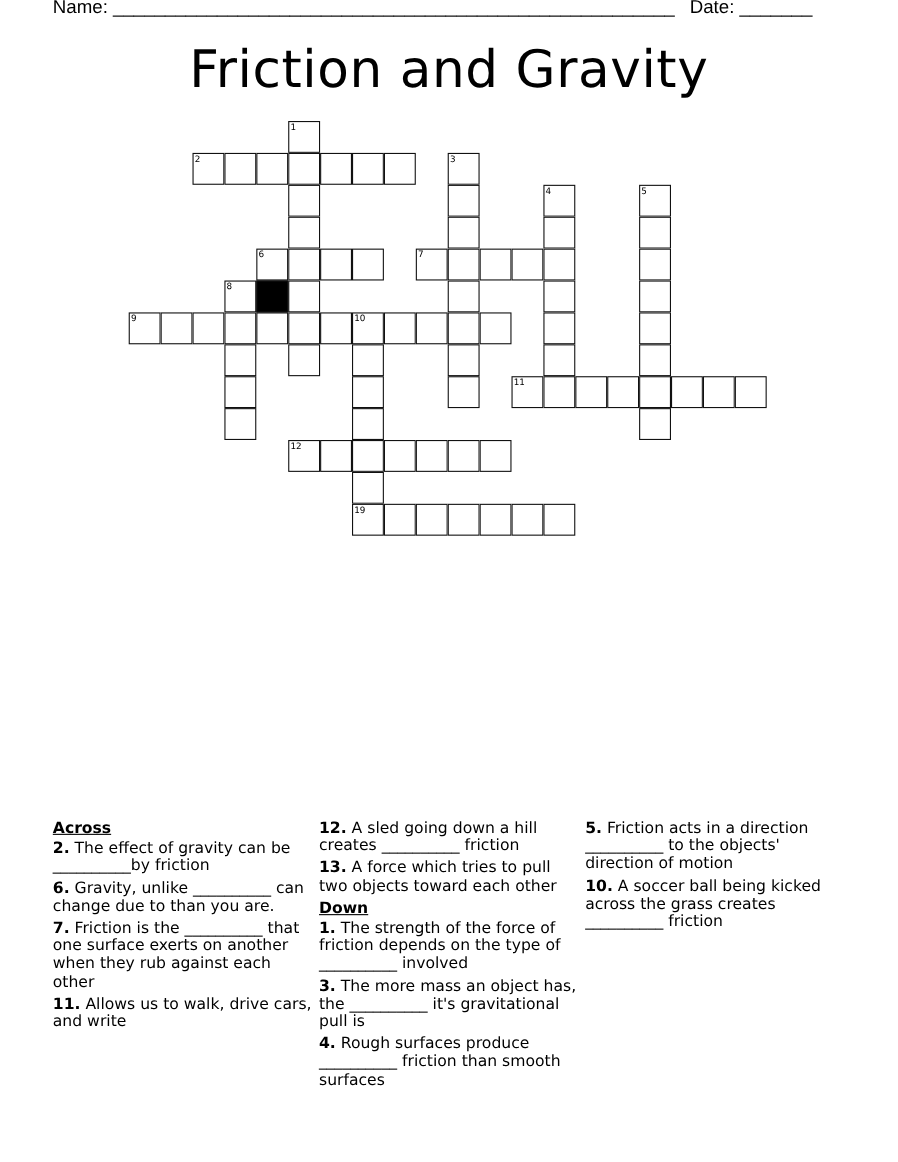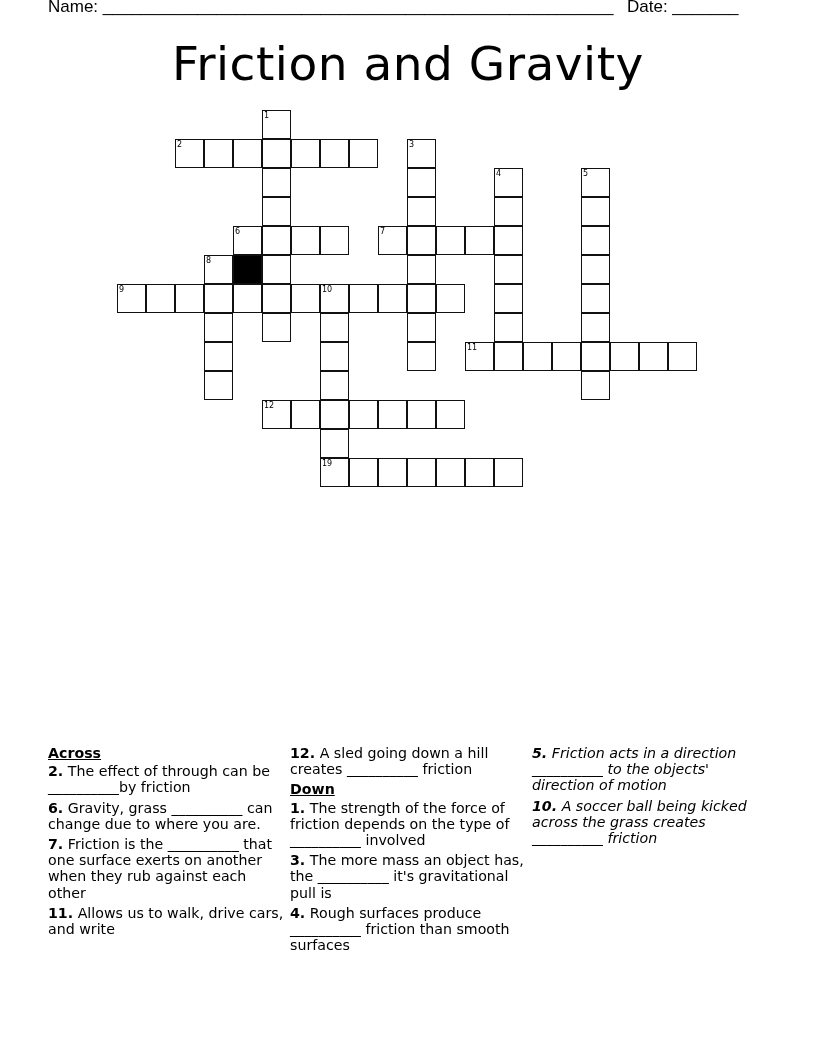--- a/index.html
+++ b/index.html
@@ -130,30 +130,31 @@
     <div class="cell" style="left: 378px; top: 458px;"></div>
     <div class="cell" style="left: 407px; top: 458px;"></div>
     <div class="cell" style="left: 436px; top: 458px;"></div>
     <div class="cell" style="left: 465px; top: 458px;"></div>
     <div class="cell" style="left: 494px; top: 458px;"></div>
     <div class="cell black" style="left: 233px; top: 255px;"></div>
   </div>
 
 <div class="col" style="left:48px; width:236px;">
   <div class="head">Across</div>
-  <div class="clue"><b>2.</b><span> The effect of through can be __________by friction</span></div>
-  <div class="clue"><b>6.</b><span> Gravity, grass __________ can change due to where you are.</span></div>
+  <div class="clue"><b>2.</b><span> The effect of gravity can be __________by friction</span></div>
+  <div class="clue"><b>6.</b><span> Gravity, unlike __________ can change due to than you are.</span></div>
   <div class="clue"><b>7.</b><span> Friction is the __________ that one surface exerts on another when they rub against each other</span></div>
   <div class="clue"><b>11.</b><span> Allows us to walk, drive cars, and write</span></div>
 </div>
 
 <div class="col" style="left:290px; width:240px;">
   <div class="clue"><b>12.</b><span> A sled going down a hill creates __________ friction</span></div>
+  <div class="clue"><b>13.</b><span> A force which tries to pull two objects toward each other</span></div>
   <div class="head">Down</div>
   <div class="clue"><b>1.</b><span> The strength of the force of friction depends on the type of __________ involved</span></div>
   <div class="clue"><b>3.</b><span> The more mass an object has, the __________ it's gravitational pull is</span></div>
   <div class="clue"><b>4.</b><span> Rough surfaces produce __________ friction than smooth surfaces</span></div>
 </div>
 
-<div class="col" style="left:532px; width:236px;font-style:italic;">
+<div class="col" style="left:532px; width:236px;">
   <div class="clue"><b>5.</b><span> Friction acts in a direction __________ to the objects' direction of motion</span></div>
   <div class="clue"><b>10.</b><span> A soccer ball being kicked across the grass creates __________ friction</span></div>
 </div>
 
 </body></html>

